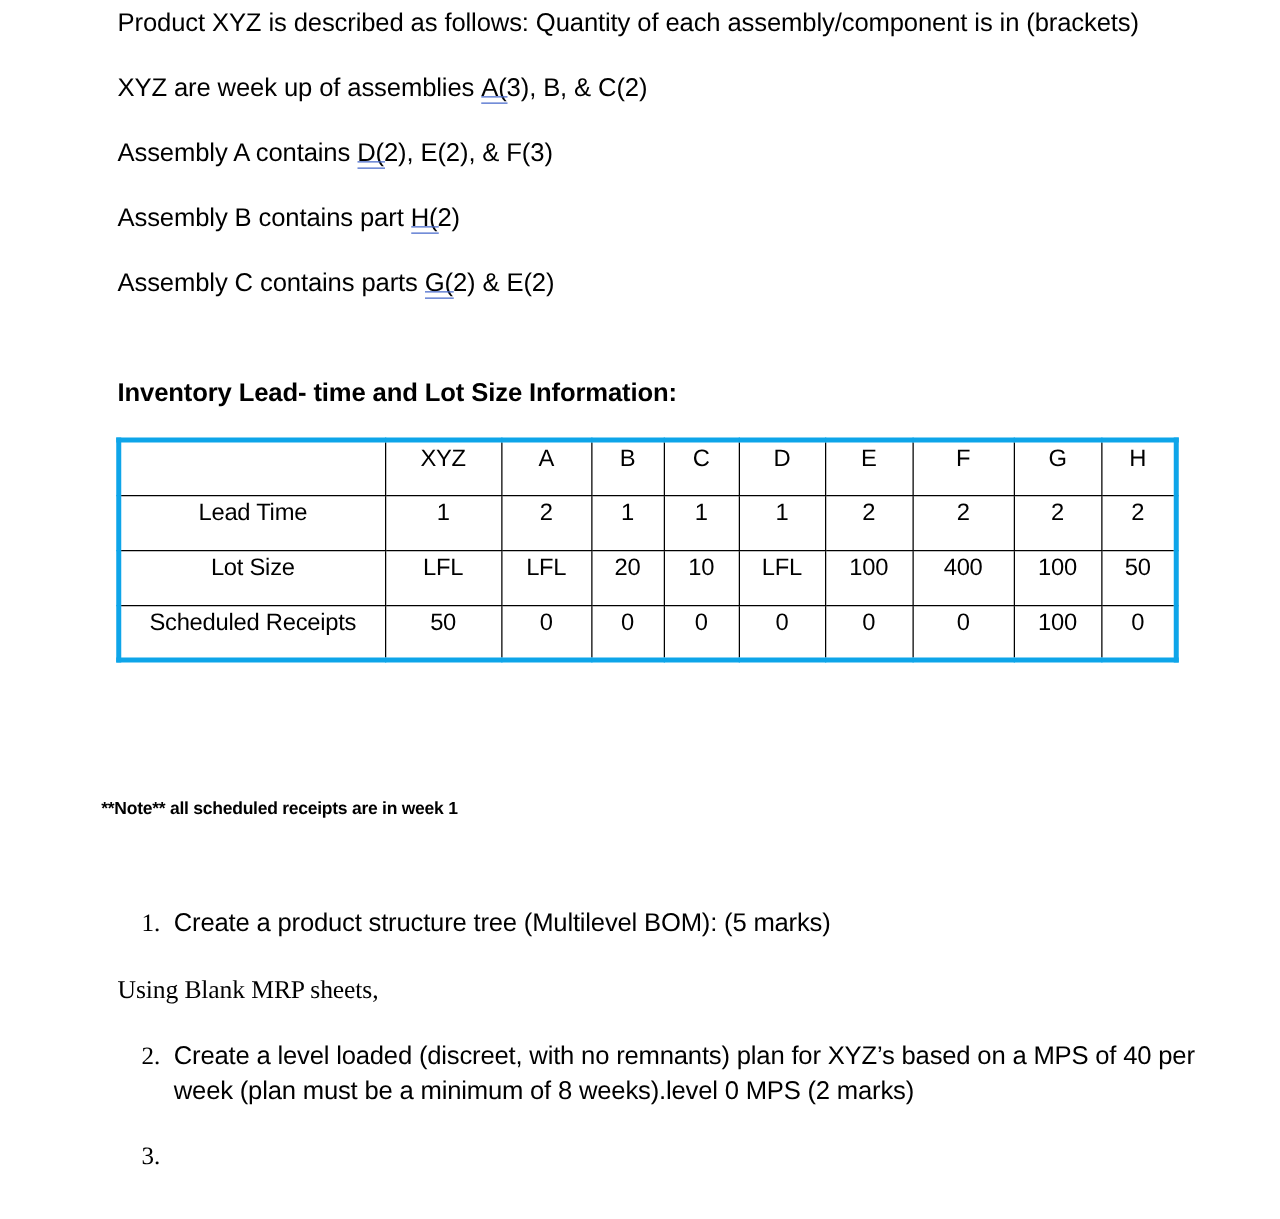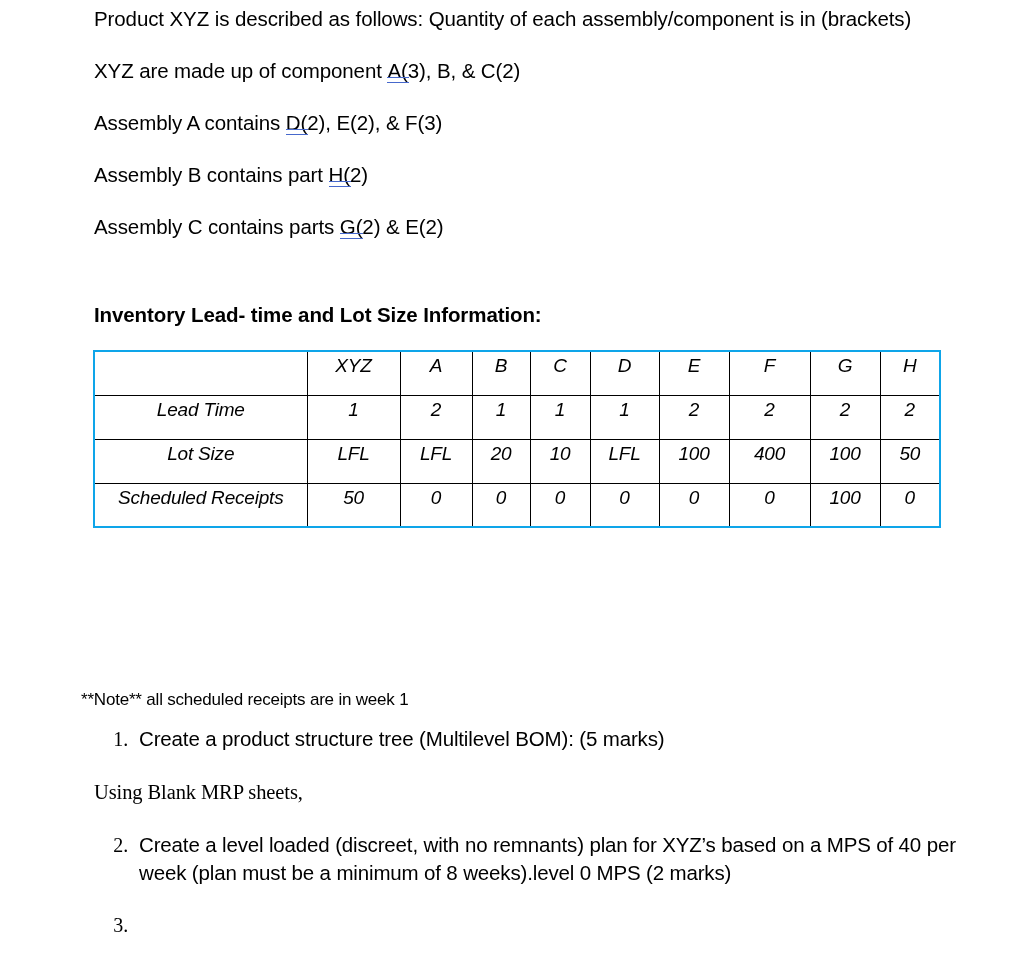--- a/index.html
+++ b/index.html
@@ -70,22 +70,21 @@
 
   
   .tbl-wrap {
     position: absolute;
     left: 93px;
     top: 350px;
   }
   table.inv {
     border-collapse: collapse;
     table-layout: fixed;
-    border: 2px solid #0ea5e9;
-    font-style: italic;
+    border: 4px solid #0ea5e9;
   }
   table.inv td {
     border: 1.4px solid #000;
     font-size: 19px;
     line-height: 22px;
     text-align: center;
     vertical-align: top;
     padding: 3px 2px 0 2px;
     height: 44px;
     box-sizing: border-box;
@@ -102,23 +101,23 @@
   table.inv td.c-d   { width: 69px; }
   table.inv td.c-e   { width: 70px; }
   table.inv td.c-f   { width: 81px; }
   table.inv td.c-g   { width: 70px; }
   table.inv td.c-h   { width: 60px; }
 
   
   .note {
     position: absolute;
     left: 81px;
-    top: 687px;
-    font-size: 17px;
-    font-weight: normal;
+    top: 633px;
+    font-size: 14px;
+    font-weight: bold;
     line-height: 26px;
     letter-spacing: -0.2px;
   }
 
   
   .oli {
     position: absolute;
     display: flex;
     align-items: flex-start;
     font-size: 20.5px;
@@ -154,21 +153,21 @@
 </style>
 </head>
 <body>
 
 <div class="page">
 
   <div class="intro">
 
     <p class="para"><span>Product XYZ is described as follows: Quantity of each assembly/component is in (brackets)</span></p>
 
-    <p class="para"><span>XYZ are made up of component </span><span class="gm">A(</span><span>3), B, &amp; C(2)</span></p>
+    <p class="para"><span>XYZ are week up of assemblies </span><span class="gm">A(</span><span>3), B, &amp; C(2)</span></p>
 
     <p class="para"><span>Assembly A contains </span><span class="gm">D(</span><span>2), E(2), &amp; F(3)</span></p>
 
     <p class="para"><span>Assembly B contains part </span><span class="gm">H(</span><span>2)</span></p>
 
     <p class="para"><span>Assembly C contains parts </span><span class="gm">G(</span><span>2) &amp; E(2)</span></p>
   </div>
 
   <div class="section-heading">Inventory Lead- time and Lot Size Information:</div>
 

